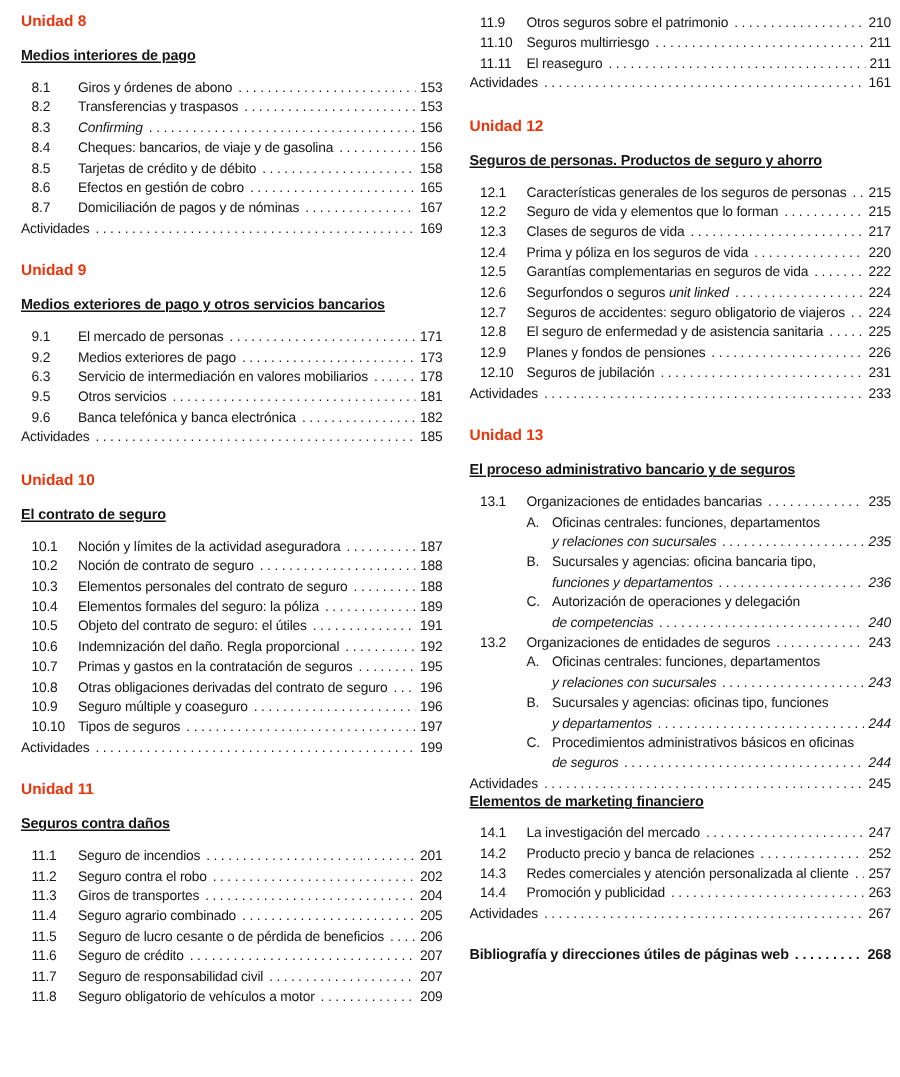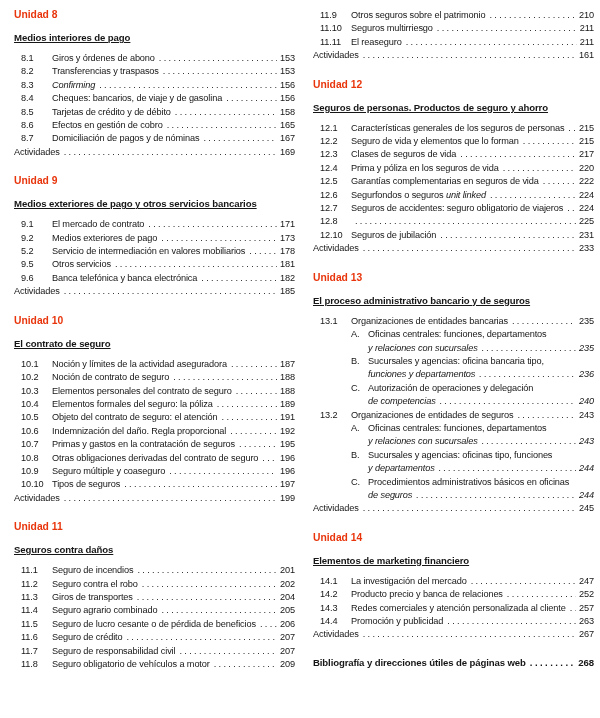--- a/index.html
+++ b/index.html
@@ -75,32 +75,32 @@
       </div>
       <div class="row lv-flush">
         <span class="text">Actividades</span>
         <span class="dots"></span>
         <span class="pg">169</span>
       </div>
       <div class="unit">Unidad 9</div>
       <div class="title">Medios exteriores de pago y otros servicios bancarios</div>
       <div class="row lv-n">
         <span class="num">9.1</span>
-        <span class="text">El mercado de contrato</span>
+        <span class="text">El mercado de personas</span>
         <span class="dots"></span>
         <span class="pg">171</span>
       </div>
       <div class="row lv-n">
         <span class="num">9.2</span>
         <span class="text">Medios exteriores de pago</span>
         <span class="dots"></span>
         <span class="pg">173</span>
       </div>
       <div class="row lv-n">
-        <span class="num">5.2</span>
+        <span class="num">6.3</span>
         <span class="text">Servicio de intermediación en valores mobiliarios</span>
         <span class="dots"></span>
         <span class="pg">178</span>
       </div>
       <div class="row lv-n">
         <span class="num">9.5</span>
         <span class="text">Otros servicios</span>
         <span class="dots"></span>
         <span class="pg">181</span>
       </div>
@@ -136,21 +136,21 @@
         <span class="pg">188</span>
       </div>
       <div class="row lv-n">
         <span class="num">10.4</span>
         <span class="text">Elementos formales del seguro: la póliza</span>
         <span class="dots"></span>
         <span class="pg">189</span>
       </div>
       <div class="row lv-n">
         <span class="num">10.5</span>
-        <span class="text">Objeto del contrato de seguro: el atención</span>
+        <span class="text">Objeto del contrato de seguro: el útiles</span>
         <span class="dots"></span>
         <span class="pg">191</span>
       </div>
       <div class="row lv-n">
         <span class="num">10.6</span>
         <span class="text">Indemnización del daño. Regla proporcional</span>
         <span class="dots"></span>
         <span class="pg">192</span>
       </div>
       <div class="row lv-n">
@@ -296,22 +296,29 @@
         <span class="pg">224</span>
       </div>
       <div class="row lv-n">
         <span class="num">12.7</span>
         <span class="text">Seguros de accidentes: seguro obligatorio de viajeros</span>
         <span class="dots"></span>
         <span class="pg">224</span>
       </div>
       <div class="row lv-n">
         <span class="num">12.8</span>
+        <span class="text">El seguro de enfermedad y de asistencia sanitaria</span>
         <span class="dots"></span>
         <span class="pg">225</span>
+      </div>
+      <div class="row lv-n">
+        <span class="num">12.9</span>
+        <span class="text">Planes y fondos de pensiones</span>
+        <span class="dots"></span>
+        <span class="pg">226</span>
       </div>
       <div class="row lv-n">
         <span class="num">12.10</span>
         <span class="text">Seguros de jubilación</span>
         <span class="dots"></span>
         <span class="pg">231</span>
       </div>
       <div class="row lv-flush">
         <span class="text">Actividades</span>
         <span class="dots"></span>
@@ -383,21 +390,20 @@
       <div class="row lv-cont">
         <span class="text">de seguros</span>
         <span class="dots"></span>
         <span class="pg">244</span>
       </div>
       <div class="row lv-flush">
         <span class="text">Actividades</span>
         <span class="dots"></span>
         <span class="pg">245</span>
       </div>
-      <div class="unit">Unidad 14</div>
       <div class="title">Elementos de marketing financiero</div>
       <div class="row lv-n">
         <span class="num">14.1</span>
         <span class="text">La investigación del mercado</span>
         <span class="dots"></span>
         <span class="pg">247</span>
       </div>
       <div class="row lv-n">
         <span class="num">14.2</span>
         <span class="text">Producto precio y banca de relaciones</span>

